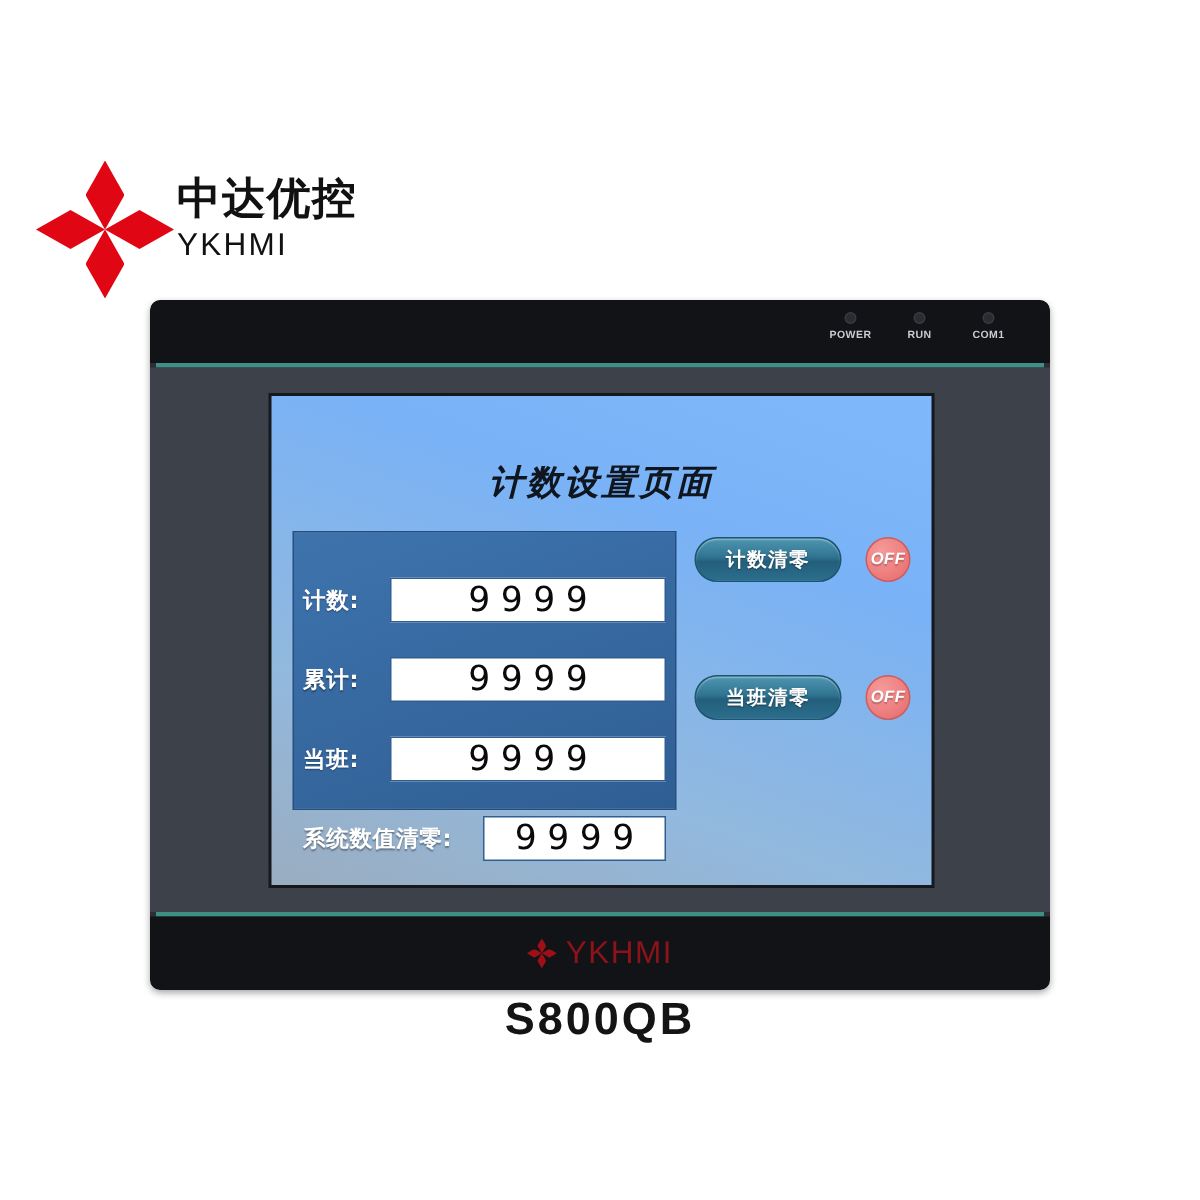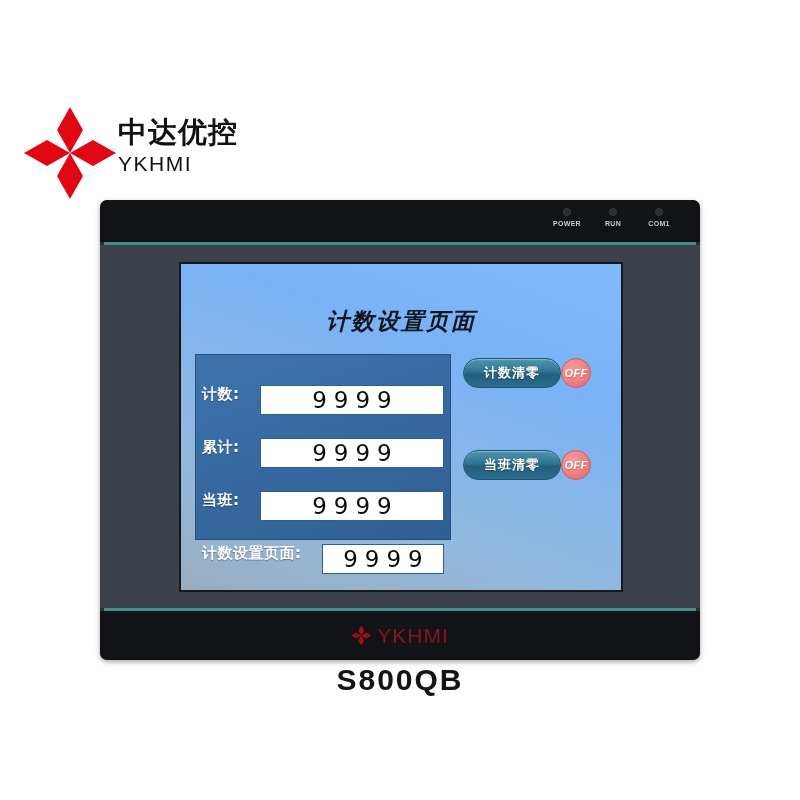--- a/index.html
+++ b/index.html
@@ -233,20 +233,21 @@
     background: linear-gradient(160deg, #3e73ac 0%, #36689f 55%, #2f5e93 100%);
     border: 1px solid #244f80;
     box-sizing: border-box;
     padding: 7px 6px 7px 6px;
     display: flex;
     flex-direction: column;
     justify-content: space-between;
   }
   .data-row {
     display: flex;
+    align-items: center;
     height: 38px;
     margin-top: 23px;
   }
   .data-label {
     color: #ffffff;
     font-size: 15px;
     font-weight: bold;
     white-space: nowrap;
     letter-spacing: 0.5px;
     font-family: "DejaVu Sans", "Liberation Sans", sans-serif;
@@ -275,21 +276,21 @@
     position: absolute;
     left: 282px;
     top: 90px;
     width: 150px;
     height: 186px;
   }
   .ctl-row {
     position: absolute;
     display: flex;
     align-items: center;
-    gap: 0;
+    gap: 16px;
     left: 0;
     width: 150px;
   }
   .ctl-row.r1 { top: 4px; }
   .ctl-row.r2 { top: 96px; }
   .ctl-row.r3 { top: 142px; }
 
   .pill-btn {
     width: 98px;
     height: 30px;
@@ -423,21 +424,21 @@
           <div class="data-label w-short">累计:</div>
           <div class="data-value">9999</div>
         </div>
 
         <div class="data-row">
           <div class="data-label w-short">当班:</div>
           <div class="data-value">9999</div>
         </div>
 
         <div class="data-row">
-          <div class="data-label w-long">计数设置页面:</div>
+          <div class="data-label w-long">系统数值清零:</div>
           <div class="data-value">9999</div>
         </div>
 
       </div>
 
       <div class="controls">
 
         <div class="ctl-row r1">
           <div class="pill-btn">计数清零</div>
           <div class="off-badge">OFF</div>

